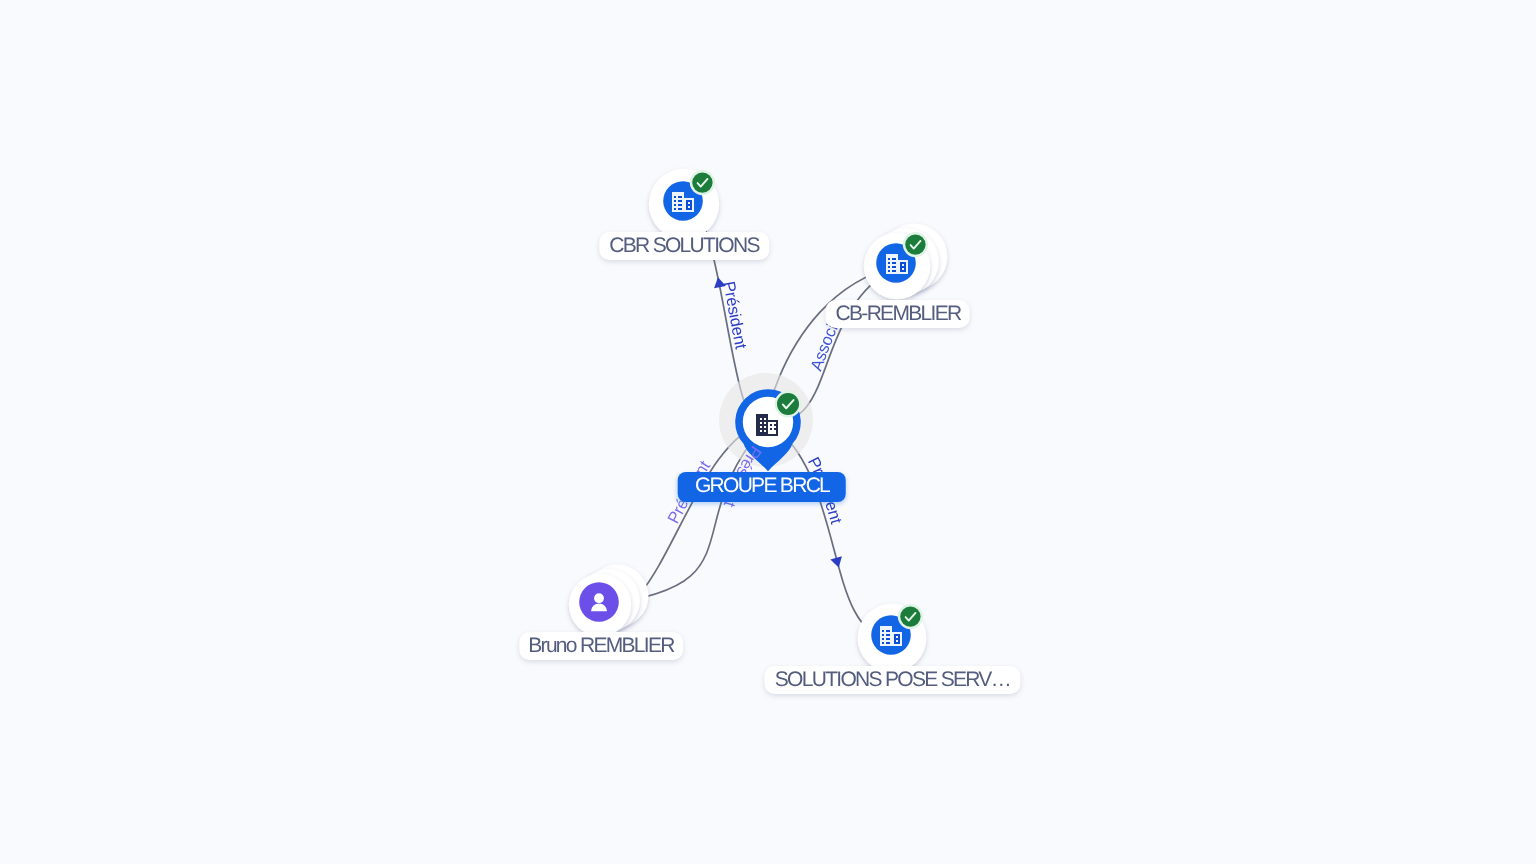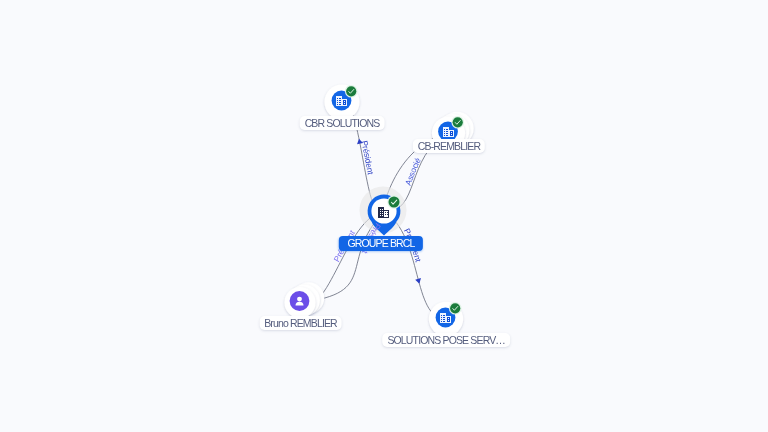--- a/index.html
+++ b/index.html
@@ -149,18 +149,18 @@
       <g>
         <text font-size="8.3" dy="-2" fill="#2b3ec4" font-family="&quot;Liberation Sans&quot;,sans-serif" letter-spacing="-0.15"><textPath href="#tp0" startOffset="36.5%">Président</textPath></text>
         <text font-size="8.3" dy="-1.5" fill="#4256d8" font-family="&quot;Liberation Sans&quot;,sans-serif" letter-spacing="-0.15"><textPath href="#tp1" startOffset="38%">Associé</textPath></text>
         <text font-size="8.3" dy="-1.5" fill="#7b6ef0" font-family="&quot;Liberation Sans&quot;,sans-serif" letter-spacing="-0.15"><textPath href="#tp3" startOffset="47%">Président</textPath></text>
         <text font-size="8.3" dy="-1.5" fill="#7b6ef0" font-family="&quot;Liberation Sans&quot;,sans-serif" letter-spacing="-0.15"><textPath href="#tp4" startOffset="10%">Président</textPath></text>
         <text font-size="8.3" dy="-2" fill="#2b3ec4" font-family="&quot;Liberation Sans&quot;,sans-serif" letter-spacing="-0.15"><textPath href="#tp5" startOffset="21%">Président</textPath></text>
       </g>
     </svg>
   <div id="labels">
       <div class="nlabel" style="left: 342px; top: 115.9px;">CBR SOLUTIONS</div>
-      <div class="nlabel" style="left: 449px; top: 139px;">CB-REMBLIER</div>
+      <div class="nlabel" style="left: 449px; top: 150px;">CB-REMBLIER</div>
       <div class="nlabel primary" style="left: 381px; top: 236px;">GROUPE BRCL</div>
       <div class="nlabel" style="left: 300.5px; top: 316.2px;">Bruno REMBLIER</div>
       <div class="nlabel" style="left: 446.2px; top: 333px;">SOLUTIONS POSE SERV…</div>
     </div>
 </div>
 
 </body></html>

